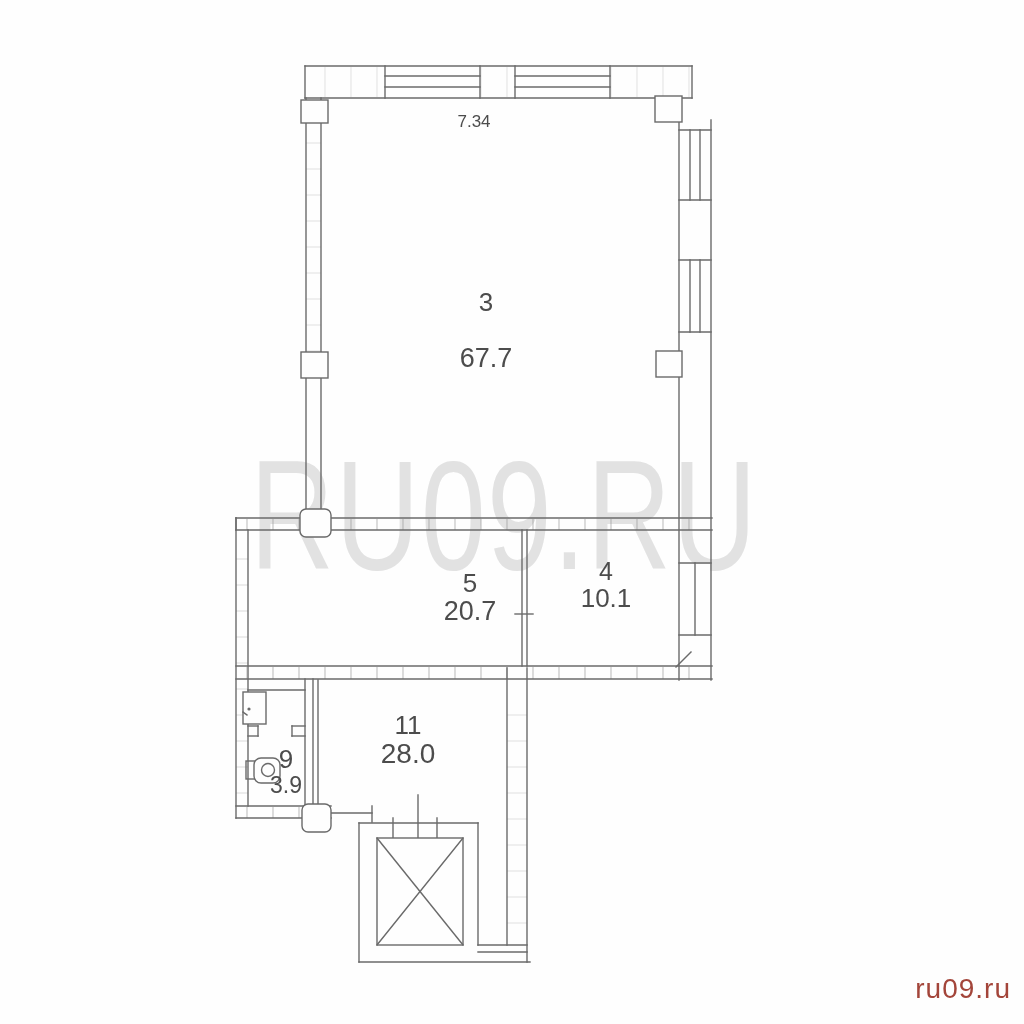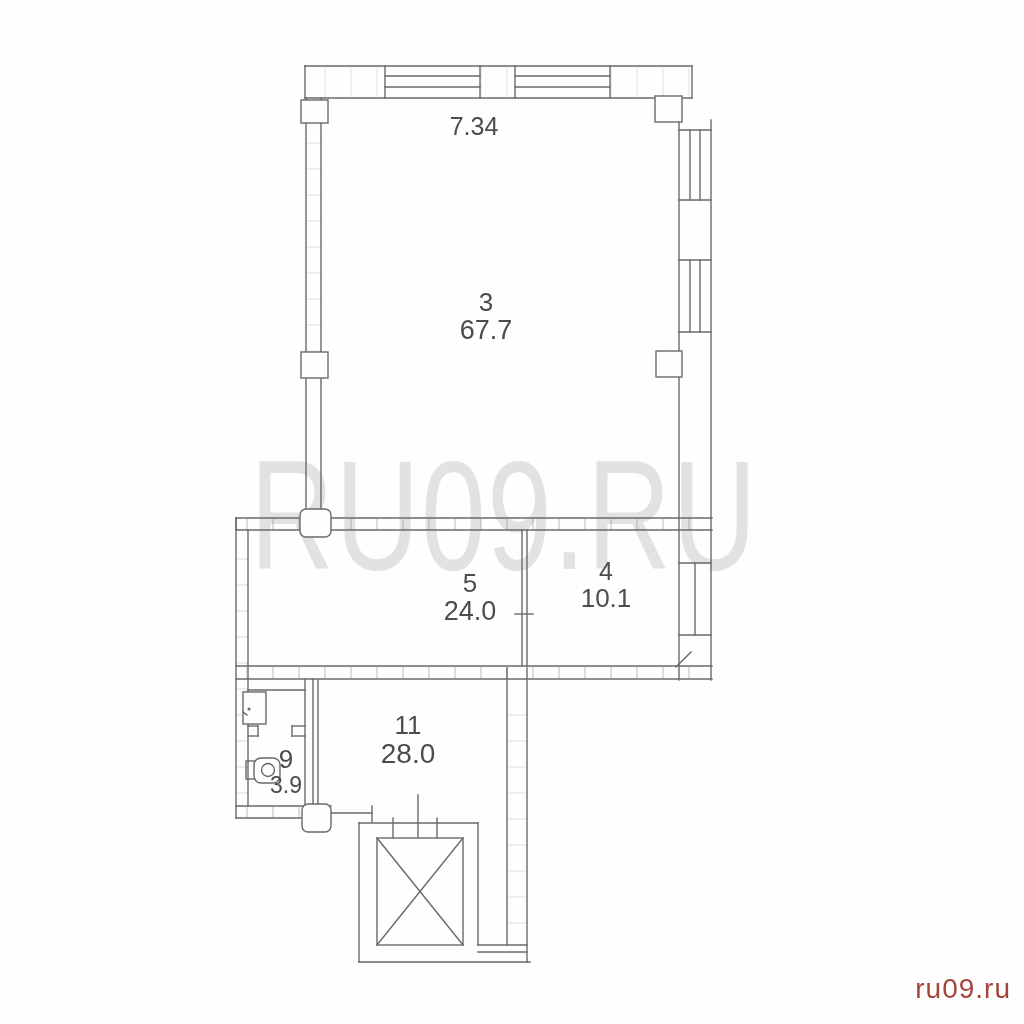--- a/index.html
+++ b/index.html
@@ -10,26 +10,26 @@
   #watermark{
     position:absolute;left:250px;top:438px;font-size:155px;line-height:1;
     color:#e2e2e2;letter-spacing:2px;white-space:nowrap;
     transform:scaleX(.75);transform-origin:left top;user-select:none;
   }
   svg.plan{position:absolute;left:0;top:0;}
   .roomlbl{position:absolute;text-align:center;color:#4c4c4c;transform:translateX(-50%);}
   .roomlbl .num{display:block;line-height:1.05;}
   .roomlbl .bar{height:0;border-top:2px solid #5f5f5f;margin:2px auto 1px auto;}
   .roomlbl .area{display:block;line-height:1.1;}
-  #lbl-r3 .num{font-size:26px;} #lbl-r3 .area{font-size:27px;} #lbl-r3 .bar{width:58px;}
+  #lbl-r3 .num{font-size:26px;} #lbl-r3 .area{font-size:27px;margin-top:28px;} #lbl-r3 .bar{width:58px;}
   #lbl-r5 .num{font-size:26px;} #lbl-r5 .area{font-size:27px;} #lbl-r5 .bar{width:62px;}
   #lbl-r4 .num{font-size:25px;} #lbl-r4 .area{font-size:26px;text-align:center;} #lbl-r4 .bar{width:58px;}
   #lbl-r9 .num{font-size:26px;} #lbl-r9 .area{font-size:23px;} #lbl-r9 .bar{width:50px;}
   #lbl-r11 .num{font-size:26px;} #lbl-r11 .area{font-size:28px;} #lbl-r11 .bar{width:56px;}
-  #lbl-dim{position:absolute;font-size:25px;color:#4c4c4c;transform:translateX(-50%);text-align:center;}
+  #lbl-dim{position:absolute;font-size:17px;color:#4c4c4c;transform:translateX(-50%);text-align:center;}
   #credit{
     position:absolute;right:13px;top:973px;font-size:28px;color:#a3453a;
     letter-spacing:1px;
   }
 </style>
 </head>
 <body>
 
 <div id="canvas">
 
@@ -188,21 +188,21 @@
 
   <div class="roomlbl" id="lbl-r3" style="left:486px;top:289px">
     <span class="num">3</span>
     <span class="bar"></span>
     <span class="area">67.7</span>
   </div>
 
   <div class="roomlbl" id="lbl-r5" style="left:470px;top:570px">
     <span class="num">5</span>
     <span class="bar"></span>
-    <span class="area">24.0</span>
+    <span class="area">20.7</span>
   </div>
 
   <div class="roomlbl" id="lbl-r4" style="left:606px;top:558px">
     <span class="num">4</span>
     <span class="bar"></span>
     <span class="area">10.1</span>
   </div>
 
   <div class="roomlbl" id="lbl-r9" style="left:286px;top:746px">
     <span class="num">9</span>

